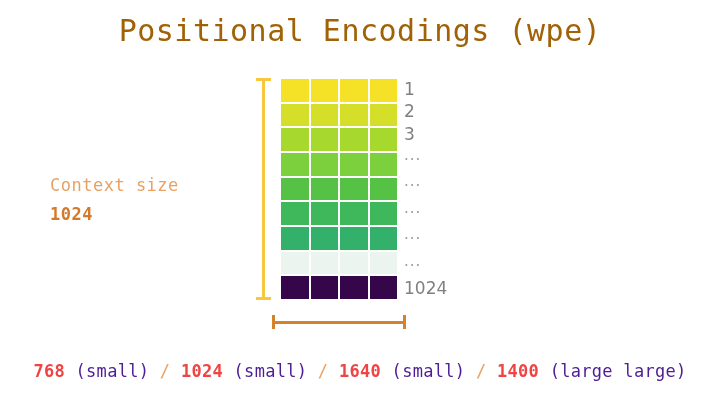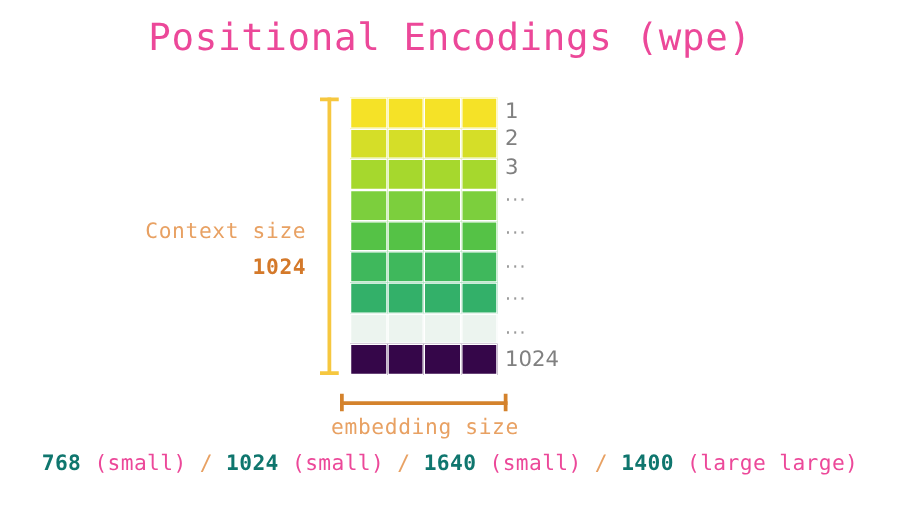--- a/index.html
+++ b/index.html
@@ -24,21 +24,21 @@
 
   
   #title {
     position: absolute;
     left: 0;
     top: 13px;
     width: 720px;
     text-align: center;
     font-size: 30px;
     letter-spacing: 0.5px;
-    color: #ec4899;
+    color: #a16207;
     font-family: "DejaVu Sans Mono", "Liberation Mono", monospace;
     white-space: nowrap;
   }
 
   
   #grid {
     position: absolute;
     left: 280px;
     top: 78px;
     width: 118px;
@@ -112,21 +112,21 @@
   }
   #v-bracket .v-cap.top { top: 0; }
   #v-bracket .v-cap.bottom { bottom: 0; }
 
   
   #context-caption {
     position: absolute;
     left: 50px;
     top: 175px;
     width: 195px;
-    text-align: right;
+    text-align: left;
   }
   #context-caption .line1 {
     font-size: 17px;
     color: #e8a163;
     letter-spacing: 0.5px;
     white-space: nowrap;
   }
   #context-caption .line2 {
     margin-top: 9px;
     font-size: 17px;
@@ -182,24 +182,24 @@
     top: 361px;
     width: 720px;
     text-align: center;
     font-size: 17px;
     color: #e8a163;
     letter-spacing: 0.3px;
     white-space: nowrap;
   }
   #sizes-line .num {
     font-weight: bold;
-    color: #0f766e;
+    color: #ef4444;
   }
   #sizes-line .lbl {
-    color: #ec4899;
+    color: #4c1d95;
   }
   #sizes-line .sep {
     color: #e8a163;
   }
 </style>
 </head>
 <body>
 
 <div id="slide">
 
@@ -284,17 +284,16 @@
       <div class="row-label ellipsis">···</div>
       <div class="row-label">1024</div>
     </div>
 
   <div id="h-bracket">
     <div class="h-cap left"></div>
     <div class="h-line"></div>
     <div class="h-cap right"></div>
   </div>
 
-  <div id="embedding-caption">embedding size</div>
 
   <div id="sizes-line"><span class="num">768</span><span class="lbl"> (small)</span><span class="sep"> / </span><span class="num">1024</span><span class="lbl"> (small)</span><span class="sep"> / </span><span class="num">1640</span><span class="lbl"> (small)</span><span class="sep"> / </span><span class="num">1400</span><span class="lbl"> (large large)</span></div>
 
 </div>
 
 </body></html>

